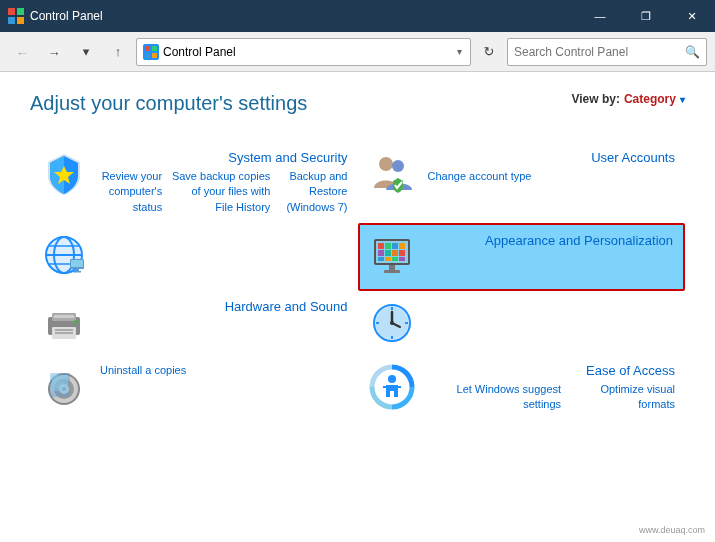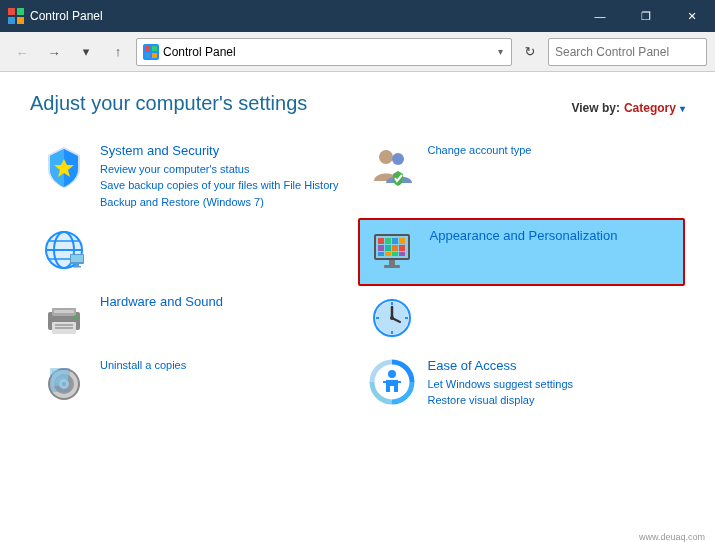--- a/index.html
+++ b/index.html
@@ -111,21 +111,21 @@
       border: none;
       border-radius: 3px;
       cursor: pointer;
       display: flex;
       align-items: center;
       justify-content: center;
       color: #444;
       font-size: 13px;
     }
     .search-box {
-      width: 159px;
+      width: 200px;
       height: 28px;
       background: #fff;
       border: 1px solid #adadad;
       border-radius: 2px;
       display: flex;
       align-items: center;
       padding: 0 6px;
       gap: 4px;
     }
     .search-input {
@@ -145,22 +145,22 @@
     
     .content {
       padding: 20px 30px;
       background: #fff;
       height: calc(542px - 32px - 40px);
     }
 
     .page-header {
       display: flex;
       justify-content: space-between;
-      align-items: flex-end;
-      margin-bottom: 20px;
+      align-items: flex-start;
+      margin-bottom: 27px;
     }
     .page-title {
       font-size: 20px;
       color: #1a6a9a;
       font-weight: 300;
     }
     .view-by {
       font-size: 12px;
       color: #333;
       display: flex;
@@ -194,44 +194,44 @@
 
     .category-icon {
       width: 48px;
       height: 48px;
       flex-shrink: 0;
       display: flex;
       align-items: center;
       justify-content: center;
     }
 
-    .category-text { flex: 1; }
+    .category-text { flex: 1; text-align: right; }
     .category-name {
       font-size: 13px;
       color: #0066cc;
       font-weight: 400;
       margin-bottom: 2px;
       line-height: 1.3;
     }
     .category-links {
       display: flex;
-      flex-direction: column;
-      gap: 1px;
+      flex-direction: row;
+      gap: 9px;
     }
     .category-link {
       font-size: 11px;
       color: #0066cc;
       line-height: 1.4;
       cursor: pointer;
     }
 
     
     .footer {
       position: absolute;
-      bottom: 0;
+      bottom: 7px;
       right: 10px;
       font-size: 9px;
       color: #999;
     }
   </style>
 </head>
 <body>
 
 <div class="titlebar">
   <div class="titlebar-left">
@@ -316,20 +316,21 @@
           <circle cx="18" cy="14" r="7" fill="#c0a080"></circle>
           <path d="M6 38 C6 28 30 28 30 38 Z" fill="#c0a080"></path>
           <circle cx="30" cy="16" r="6" fill="#7090d0"></circle>
           <path d="M18 40 C18 31 44 31 44 40 Z" fill="#7090d0"></path>
 
           <path d="M30 28 L25 31 L25 37 C25 40 28 42 30 43 C32 42 35 40 35 37 L35 31 Z" fill="#4CAF50"></path>
           <polyline points="27,35 29,38 34,32" stroke="white" stroke-width="2" fill="none"></polyline>
         </svg>
       </div>
       <div class="category-text">
+        <div class="category-name">User Accounts</div>
         <div class="category-links">
           <span class="category-link">Change account type</span>
         </div>
       </div>
     </div>
 
     <div class="category-item">
       <div class="category-icon">
         <svg viewBox="0 0 48 48" width="48" height="48">
           <circle cx="24" cy="24" r="18" fill="#1e90ff" opacity="0.15"></circle>
@@ -451,21 +452,21 @@
 
           <circle cx="24" cy="16" r="4" fill="#1e90ff"></circle>
           <path d="M18 22 L18 34 L22 34 L22 28 L26 28 L26 34 L30 34 L30 22 Z" fill="#1e90ff"></path>
           <line x1="15" y1="24" x2="33" y2="24" stroke="#1e90ff" stroke-width="2"></line>
         </svg>
       </div>
       <div class="category-text">
         <div class="category-name">Ease of Access</div>
         <div class="category-links">
           <span class="category-link">Let Windows suggest settings</span>
-          <span class="category-link">Restore visual display</span>
+          <span class="category-link">Optimize visual formats</span>
         </div>
       </div>
     </div>
 
   </div>
 </div>
 
 <div class="footer">www.deuaq.com</div>
 
 </body></html>

